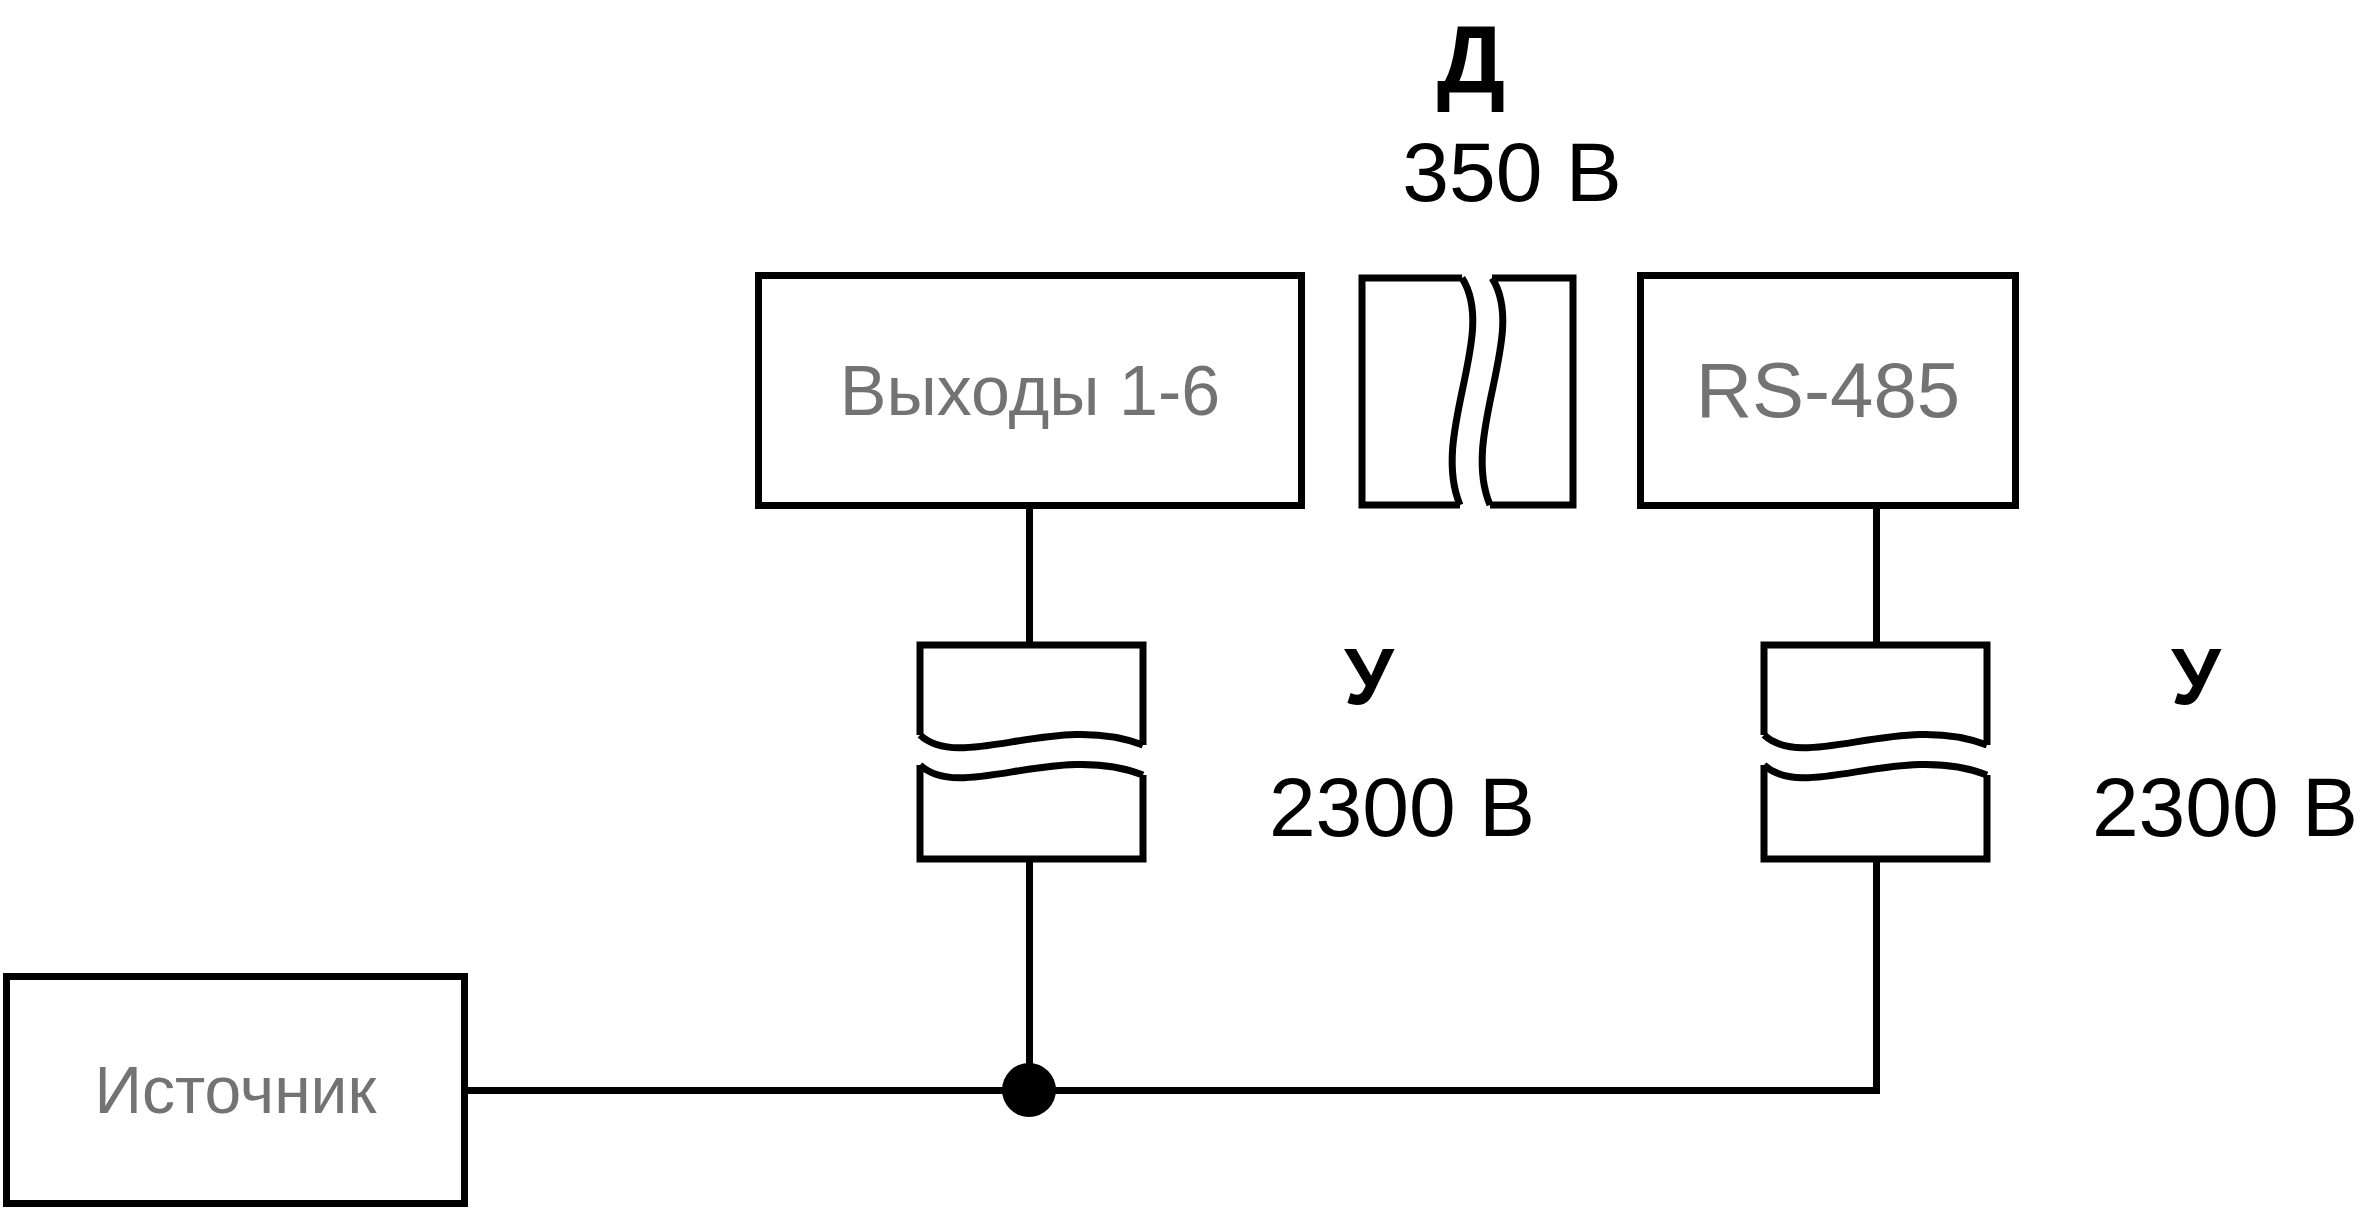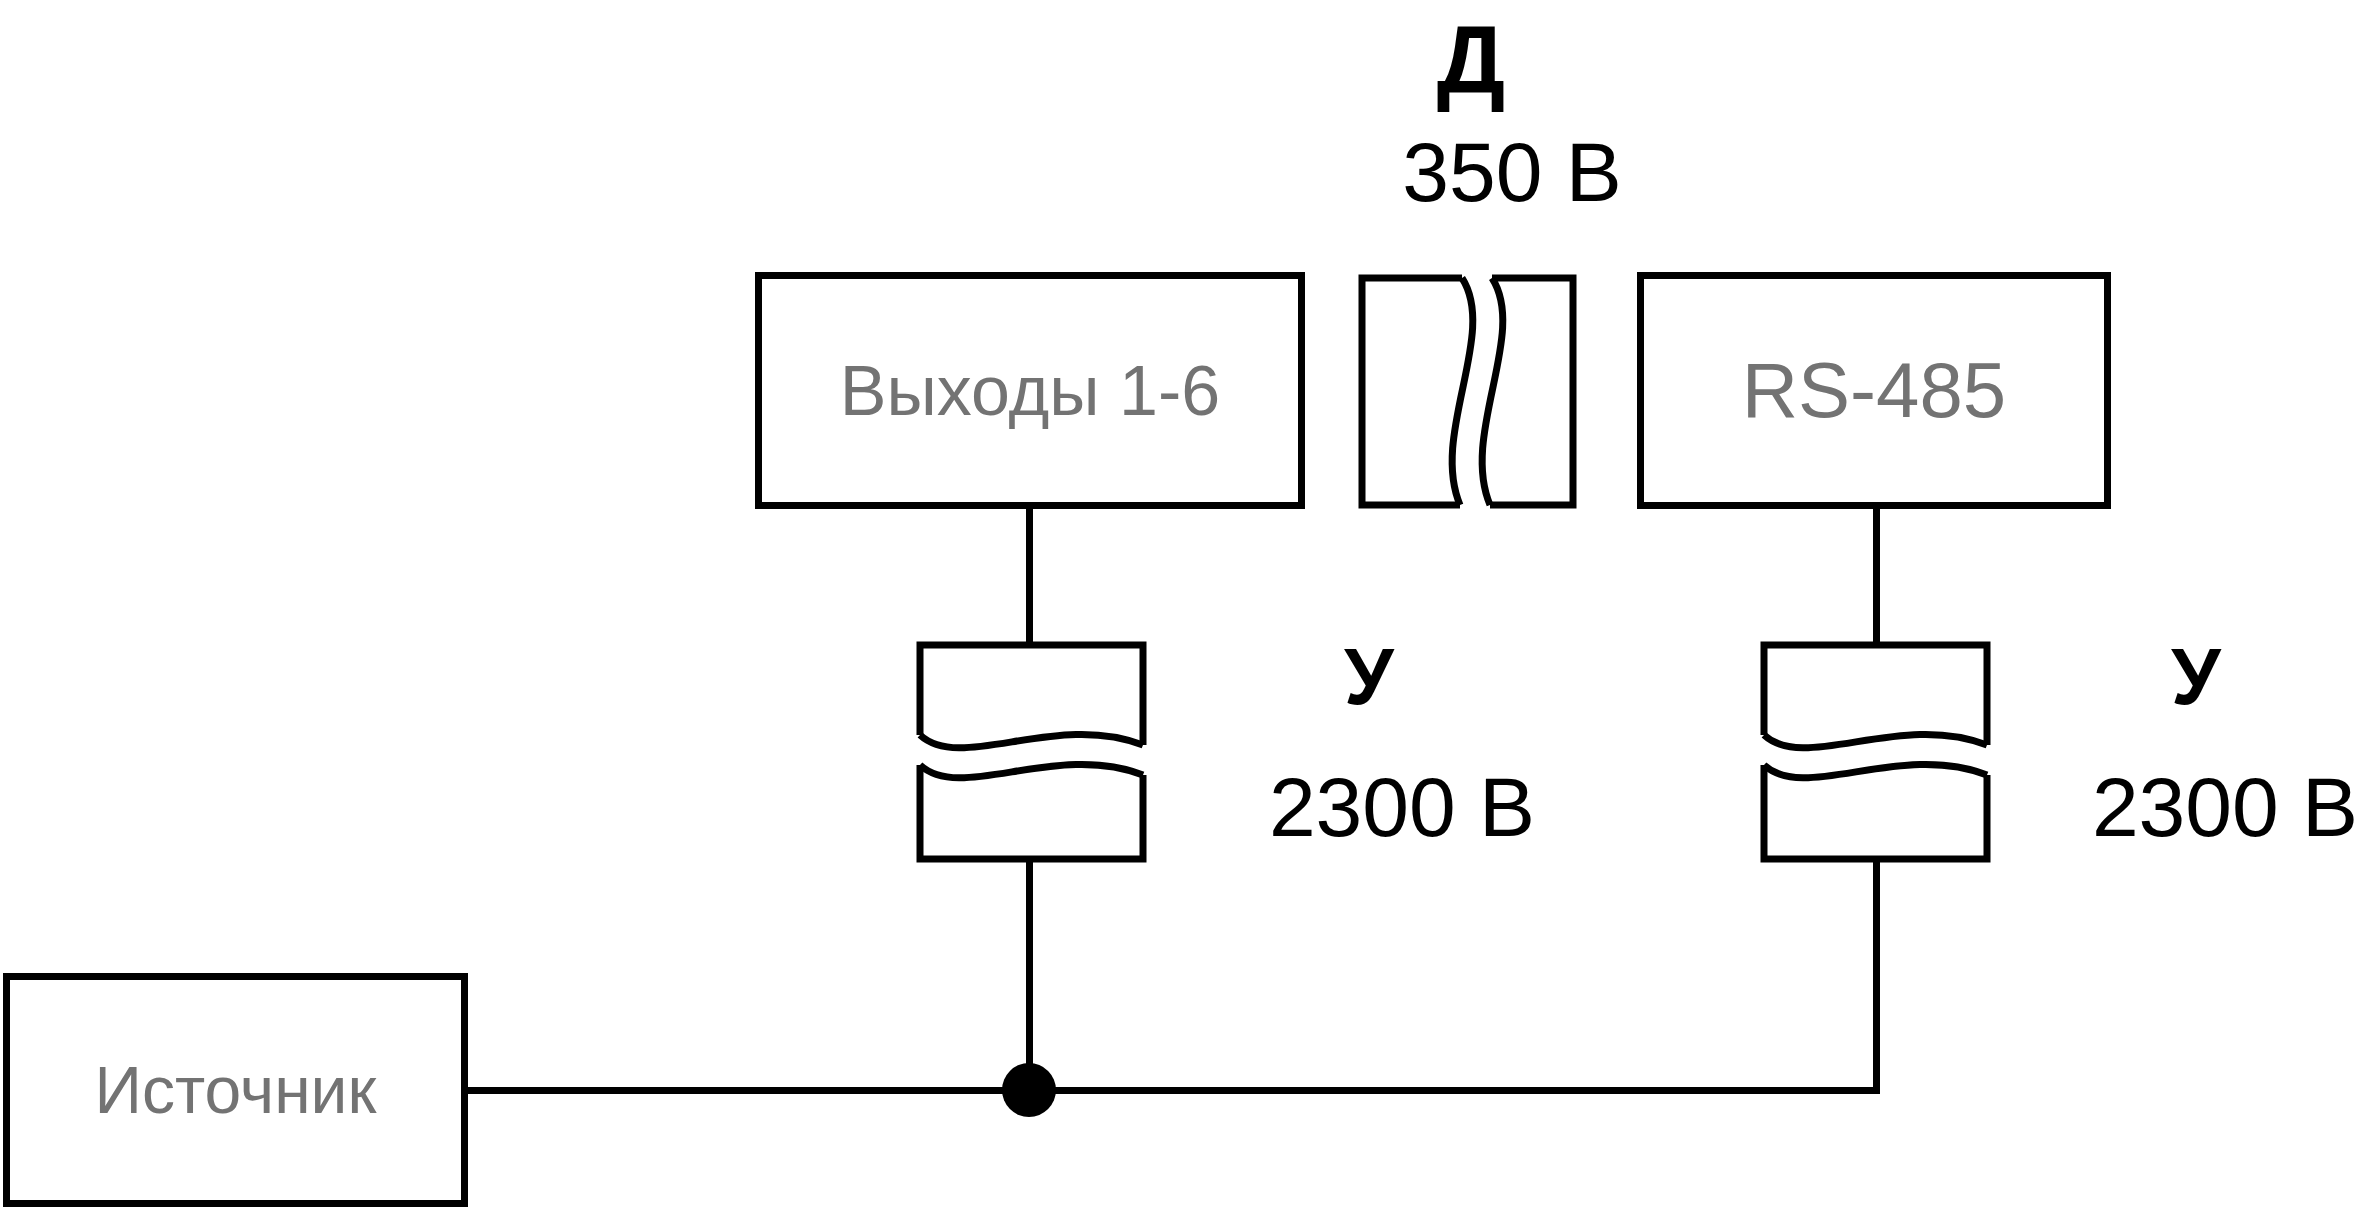--- a/index.html
+++ b/index.html
@@ -76,21 +76,21 @@
   <div class="wire" style="left:1873px; top:505px; width:7px; height:140px;"></div>
   <div class="wire" style="left:1873px; top:859px; width:7px; height:235px;"></div>
   <div class="wire" style="left:466px; top:1087px; width:1414px; height:7px;"></div>
 
   <div class="junction" style="left:1002px; top:1063px;"></div>
 
   <div class="box fs-outputs" style="left:755px; top:272px; width:550px; height:237px;">
     <span class="box-label">Выходы 1-6</span>
   </div>
 
-  <div class="box fs-rs485" style="left:1637px; top:272px; width:474px; height:237px;">
+  <div class="box fs-rs485" style="left:1637px; top:272px; width:382px; height:237px;">
     <span class="box-label">RS-485</span>
   </div>
 
   <div class="box fs-source" style="left:3px; top:973px; width:465px; height:234px;justify-content:center;">
     <span class="box-label">
       <span>Источник</span><br>
     </span>
   </div>
 
   <div class="barrier" style="left:1358px; top:274px; width:219px; height:235px;">

